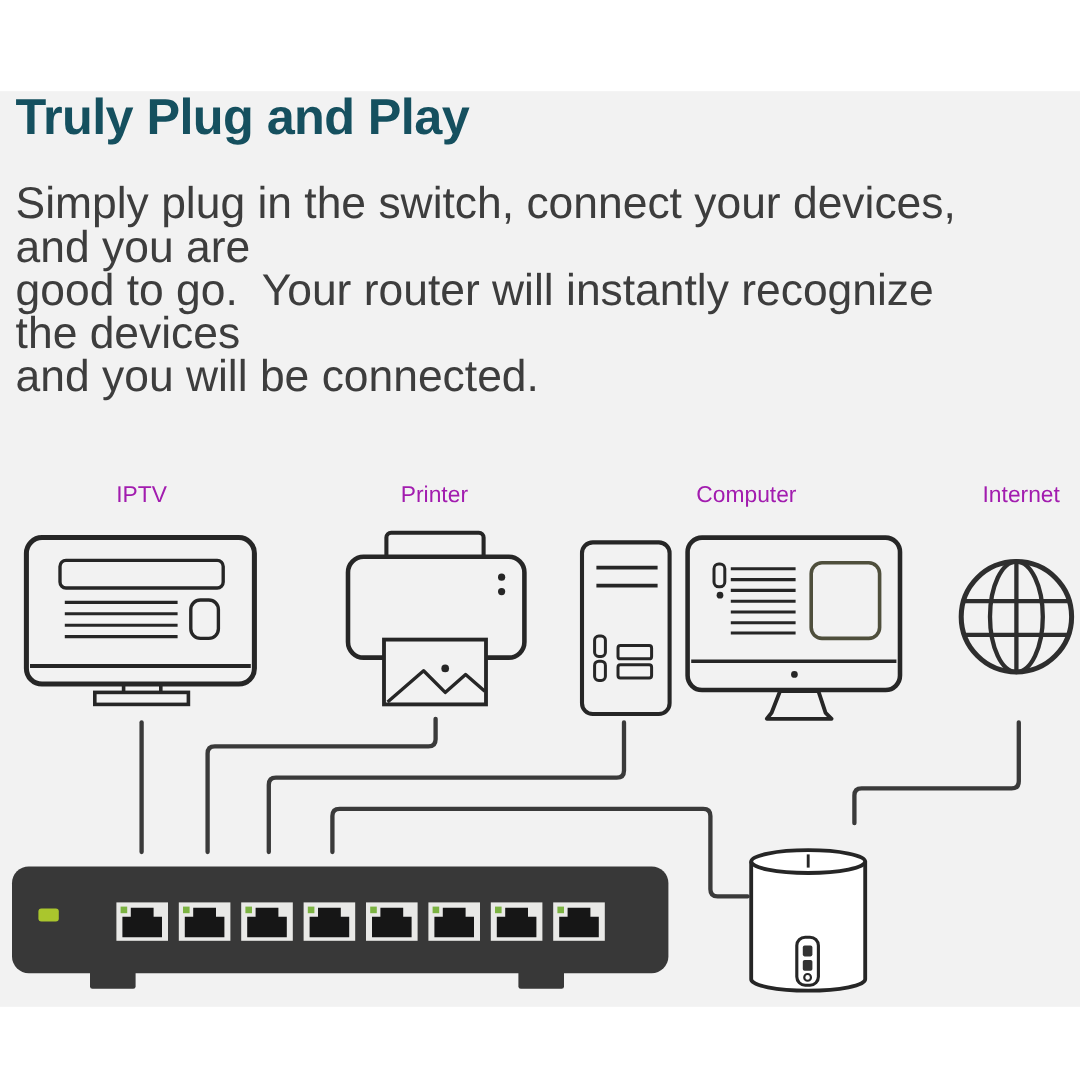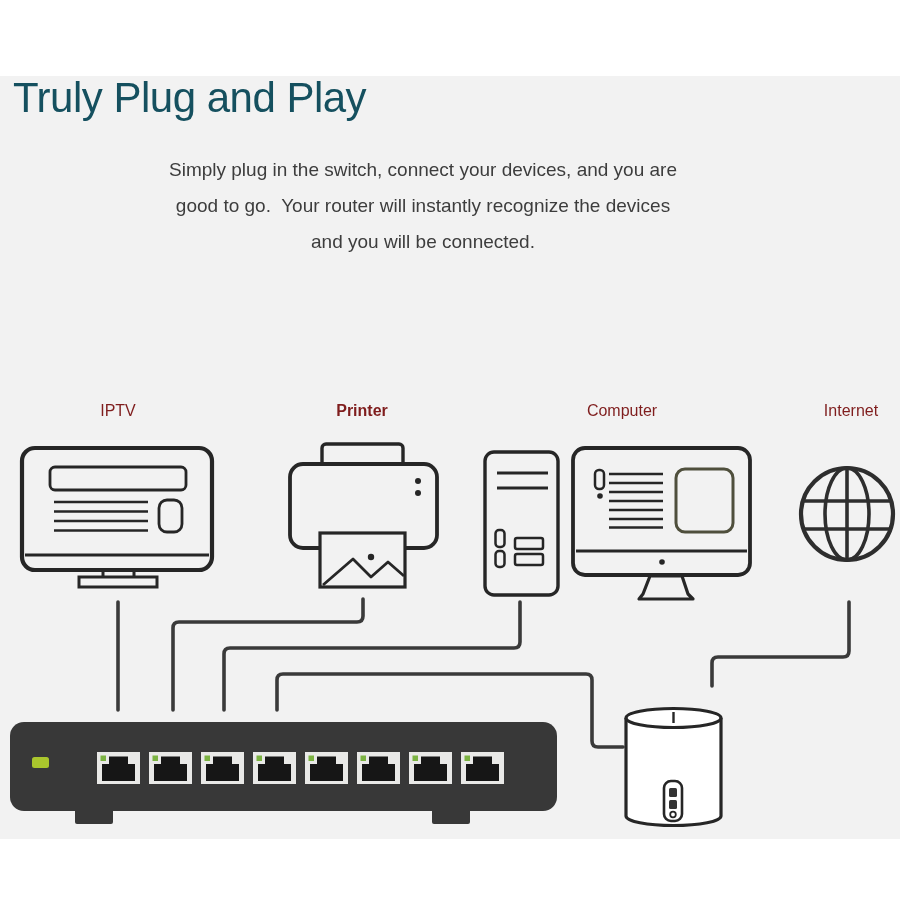--- a/index.html
+++ b/index.html
@@ -6,25 +6,25 @@
     --band-bg:#f2f2f2;
     --title:#15505f;
     --text:#3d3d3d;
     --ink:#262626;
     --line:#3a3a3a;
     --switch:#383838;
   }
   *{margin:0;padding:0;box-sizing:border-box;}
   body{width:900px;height:900px;background:#ffffff;font-family:"Liberation Sans", sans-serif;position:relative;overflow:hidden;}
   .band{position:absolute;left:0;top:76px;width:900px;height:763px;background:var(--band-bg);}
-  .title{position:absolute;left:13px;top:74px;font-size:42px;font-weight:normal;color:var(--title);letter-spacing:-0.5px;}
-  .paragraph{position:absolute;left:13px;top:152px;width:820px;font-size:19px;line-height:36px;color:var(--text);white-space:pre-wrap;text-align:center;}
-  .dev-label{position:absolute;top:402px;width:160px;text-align:center;font-size:16px;color:#7f1d1d;}
+  .title{position:absolute;left:13px;top:74px;font-size:42px;font-weight:bold;color:var(--title);letter-spacing:-0.5px;}
+  .paragraph{position:absolute;left:13px;top:152px;width:820px;font-size:37px;line-height:36px;color:var(--text);white-space:pre-wrap;}
+  .dev-label{position:absolute;top:402px;width:160px;text-align:center;font-size:19px;color:#a21caf;}
   .lbl-iptv{left:38px;}
-  .lbl-printer{left:282px;font-weight:bold;}
+  .lbl-printer{left:282px;}
   .lbl-computer{left:542px;}
   .lbl-internet{left:771px;}
   svg.diagram{position:absolute;left:0;top:0;width:900px;height:900px;}
 </style>
 </head>
 <body>
 
 <div class="band"></div>
 
 <h1 class="title">Truly Plug and Play</h1>

